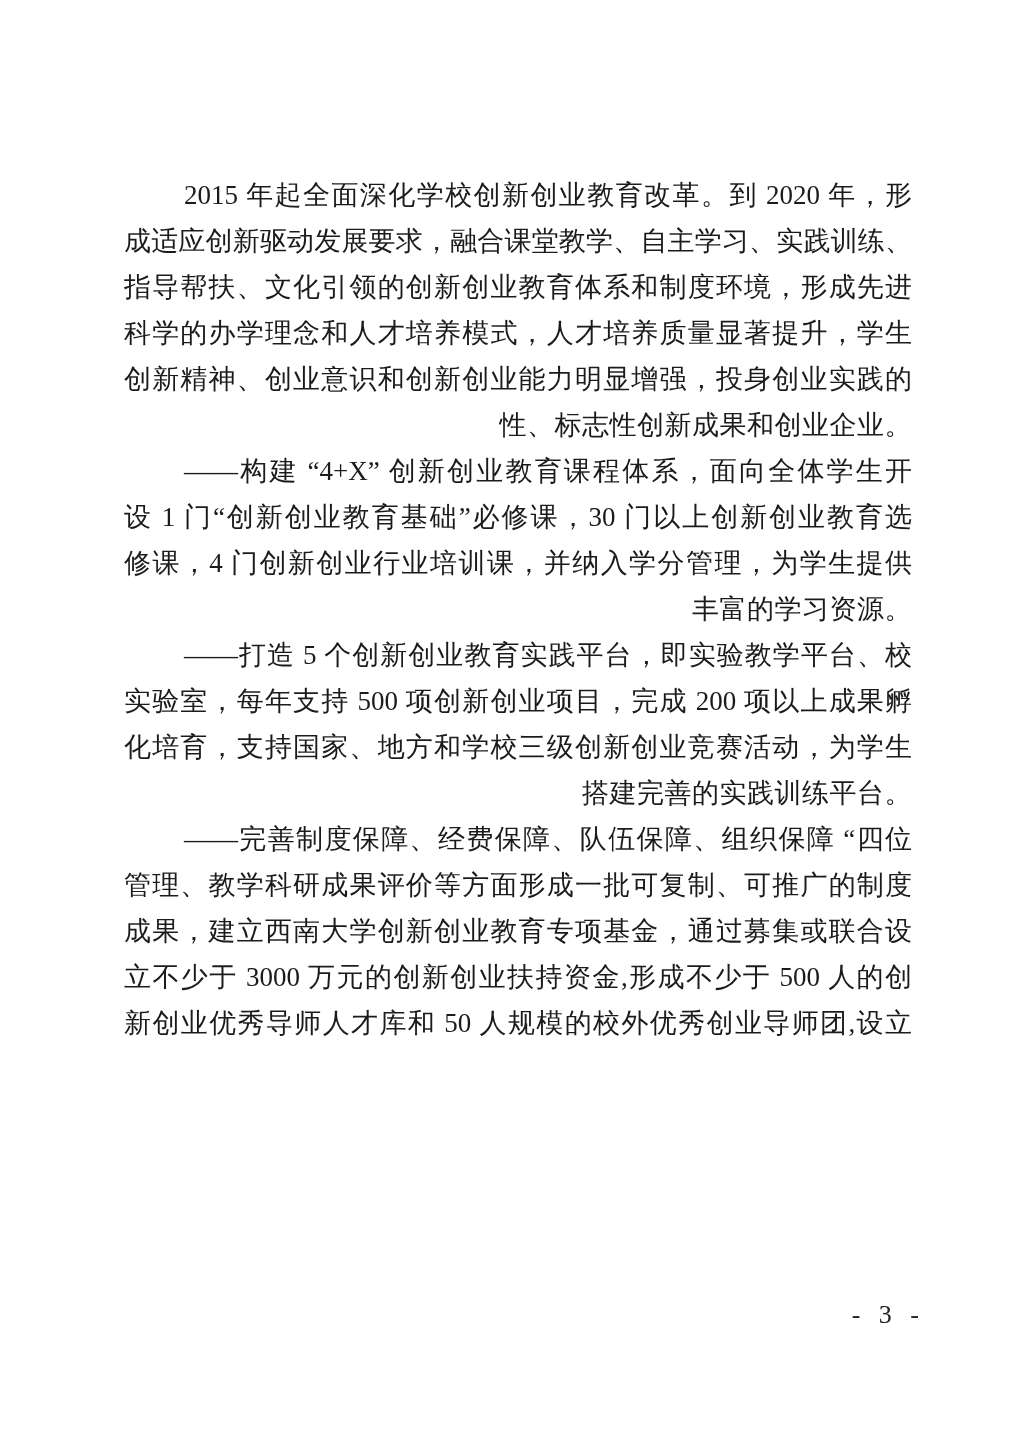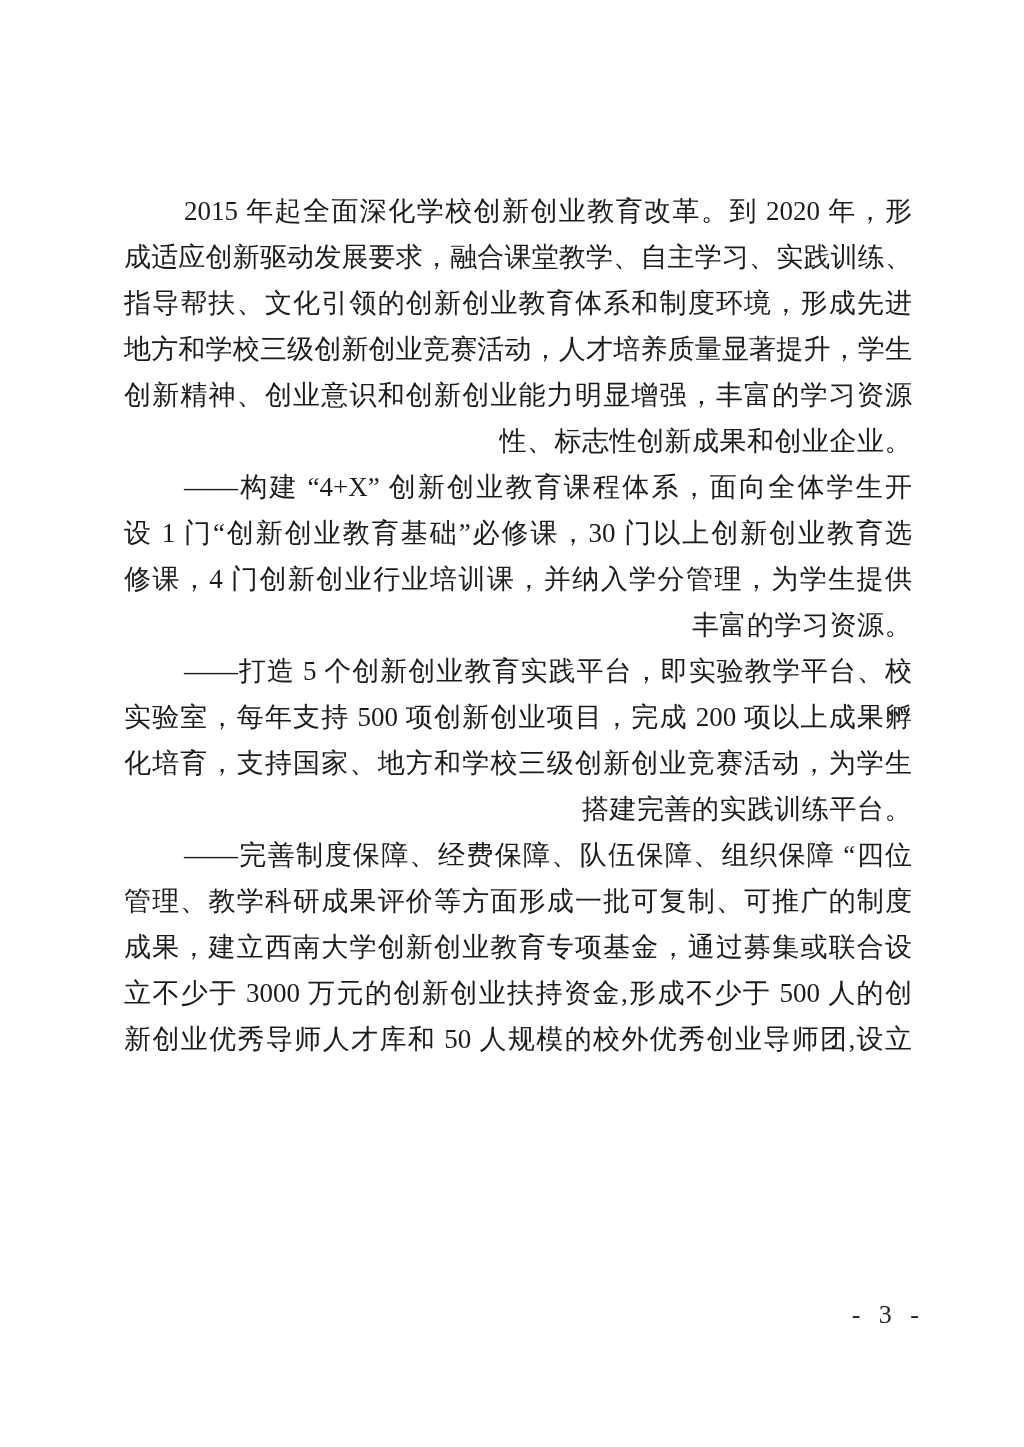--- a/index.html
+++ b/index.html
@@ -18,21 +18,21 @@
   .page {
     position: absolute;
     top: 0;
     left: 0;
     width: 1024px;
     height: 1447px;
     background: #ffffff;
   }
   .text-block {
     position: absolute;
-    top: 188px;
+    top: 172px;
     left: 124px;
     width: 788px;
   }
   .paragraph {
     margin: 0;
     padding: 0;
   }
   .line {
     height: 46px;
     line-height: 46px;
@@ -63,22 +63,22 @@
 </style>
 </head>
 <body>
 
 <div class="page">
   <div class="text-block">
       <div class="paragraph">
         <div class="line indent justify">2015 年起全面深化学校创新创业教育改革。到 2020 年，形</div>
         <div class="line justify">成适应创新驱动发展要求，融合课堂教学、自主学习、实践训练、</div>
         <div class="line justify">指导帮扶、文化引领的创新创业教育体系和制度环境，形成先进</div>
-        <div class="line justify">地方和学校三级创新创业竞赛活动，人才培养质量显著提升，学生</div>
-        <div class="line justify">创新精神、创业意识和创新创业能力明显增强，丰富的学习资源</div>
+        <div class="line justify">科学的办学理念和人才培养模式，人才培养质量显著提升，学生</div>
+        <div class="line justify">创新精神、创业意识和创新创业能力明显增强，投身创业实践的</div>
         <div class="line">性、标志性创新成果和创业企业。</div>
       </div>
       <div class="paragraph">
         <div class="line indent justify">——构建 “4+X” 创新创业教育课程体系，面向全体学生开</div>
         <div class="line justify">设 1 门“创新创业教育基础”必修课，30 门以上创新创业教育选</div>
         <div class="line justify">修课，4 门创新创业行业培训课，并纳入学分管理，为学生提供</div>
         <div class="line">丰富的学习资源。</div>
       </div>
       <div class="paragraph">
         <div class="line indent justify">——打造 5 个创新创业教育实践平台，即实验教学平台、校</div>

